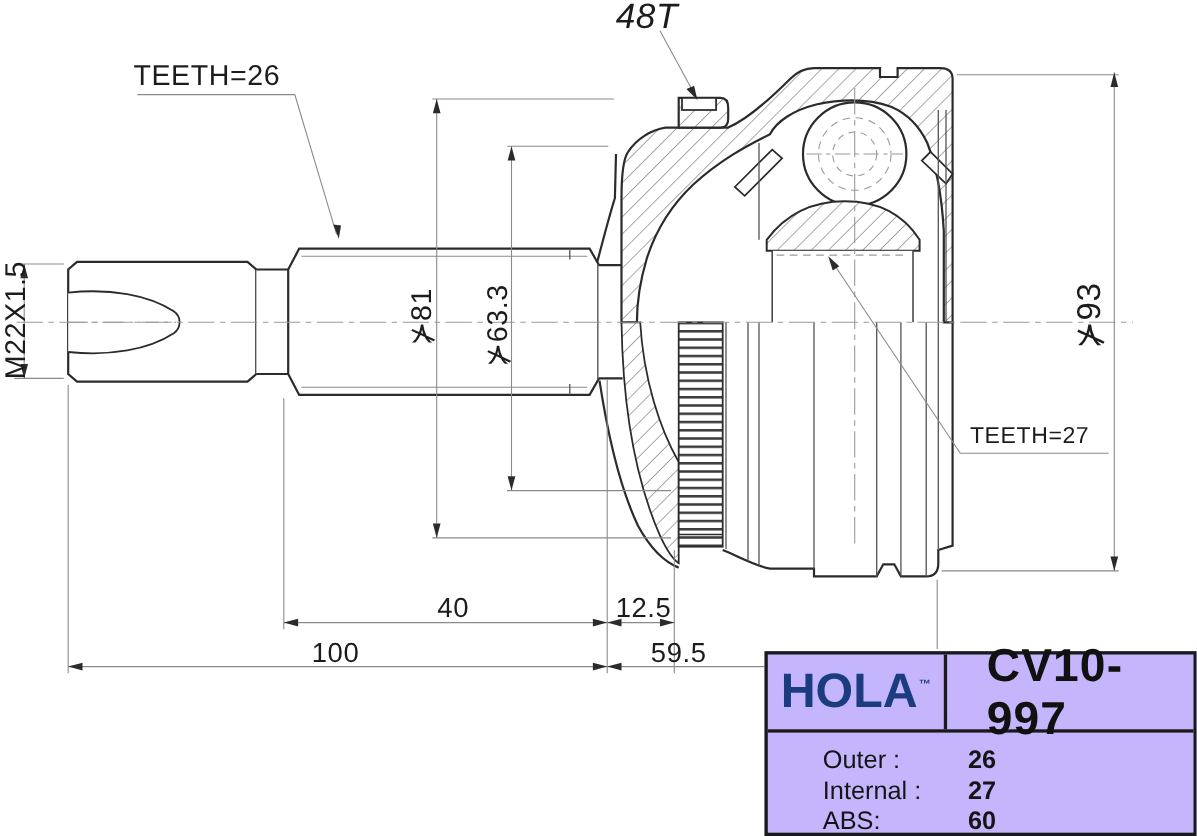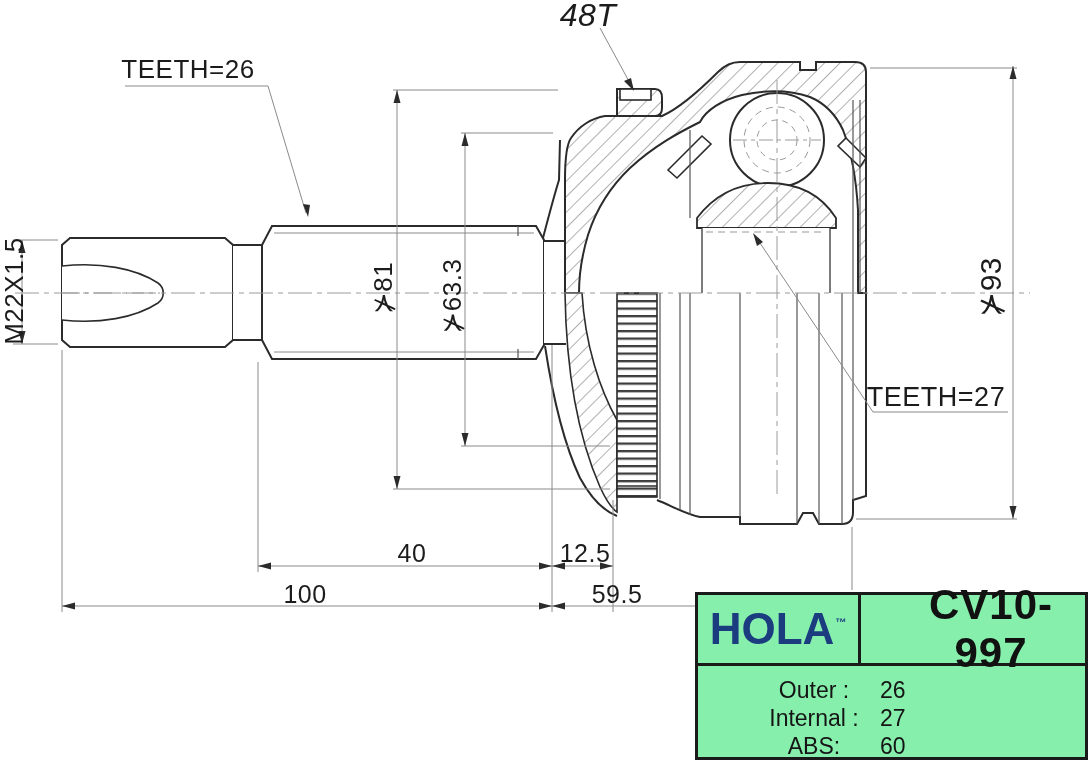--- a/index.html
+++ b/index.html
@@ -6,32 +6,32 @@
   #stage{position:relative;width:1088px;height:760px;background:#fff;overflow:hidden;
          font-family:"Liberation Sans",sans-serif;}
   #stage svg{position:absolute;left:0;top:0;}
   .lbl{position:absolute;transform:translate(-50%,-50%);font-size:26px;color:#1c1c1c;
        white-space:nowrap;letter-spacing:0.5px;}
   .lbl.rot{transform:translate(-50%,-50%) rotate(-90deg);}
   .lbl.dim{font-size:25px;}
   .lbl.big{font-size:30px;}
   
   #tblock{position:absolute;left:695px;top:592px;width:393px;height:168px;
-          border:3px solid #1a1a1a;box-sizing:border-box;background:#86efac;text-align:center;}
+          border:3px solid #1a1a1a;box-sizing:border-box;background:#c4b5fd;}
   #tblock .toprow{display:flex;height:68px;border-bottom:3px solid #1a1a1a;}
   #tblock .brandcell{width:160px;border-right:3px solid #1a1a1a;display:flex;
           align-items:center;justify-content:center;}
   #tblock .pncell{flex:1;display:flex;align-items:center;justify-content:center;}
   .brand{font-weight:800;font-size:44px;letter-spacing:0px;line-height:1;}
   .brand sup{font-size:11px;font-weight:700;vertical-align:18px;margin-left:1px;}
   .pn{font-weight:700;font-size:42px;color:#111;letter-spacing:1px;margin-left:36px;}
   #tblock .specs{padding:10px 0 0 50px;}
   .specrow{display:flex;font-size:23px;color:#151515;line-height:28px;}
   .specrow .sl{width:132px;}
-  .specrow .sv{font-weight:400;}
+  .specrow .sv{font-weight:700;}
 </style>
 </head>
 <body>
 
 <div id="stage">
 
 <svg width="1088" height="760" viewBox="0 0 1088 760">
   <defs>
     <pattern id="hatch" width="11" height="11" patternTransform="rotate(45)" patternUnits="userSpaceOnUse">
       <rect width="11" height="11" fill="#ffffff"></rect>
@@ -176,21 +176,21 @@
     <polygon points="753,233 757,246 763,242"></polygon>
   </g>
 </svg>
 
 <div class="lbl" style="left:188px;top:69px;">TEETH=26</div>
 <div class="lbl" style="left:588px;top:15px;font-size:32px;font-style:italic;">48T</div>
 <div class="lbl rot" style="left:14px;top:291px;">M22X1.5</div>
 <div class="lbl rot" style="left:383px;top:288px;">⊁81</div>
 <div class="lbl rot" style="left:452px;top:296px;">⊁63.3</div>
 <div class="lbl rot big" style="left:990px;top:287px;">⊁93</div>
-<div class="lbl" style="left:936px;top:397px;font-size:27px;">TEETH=27</div>
+<div class="lbl" style="left:936px;top:397px;font-size:21px;">TEETH=27</div>
 
 <div class="lbl dim" style="left:412px;top:553px;">40</div>
 <div class="lbl dim" style="left:585px;top:553px;">12.5</div>
 <div class="lbl dim" style="left:305px;top:594px;">100</div>
 <div class="lbl dim" style="left:596px;top:594px;margin-left:21px;">59.5</div>
 
 <div id="tblock">
   <div class="toprow">
     <div class="brandcell">
       <span class="brand" style="color: rgb(28, 60, 128);"><span>HOLA</span><sup>™</sup></span>

